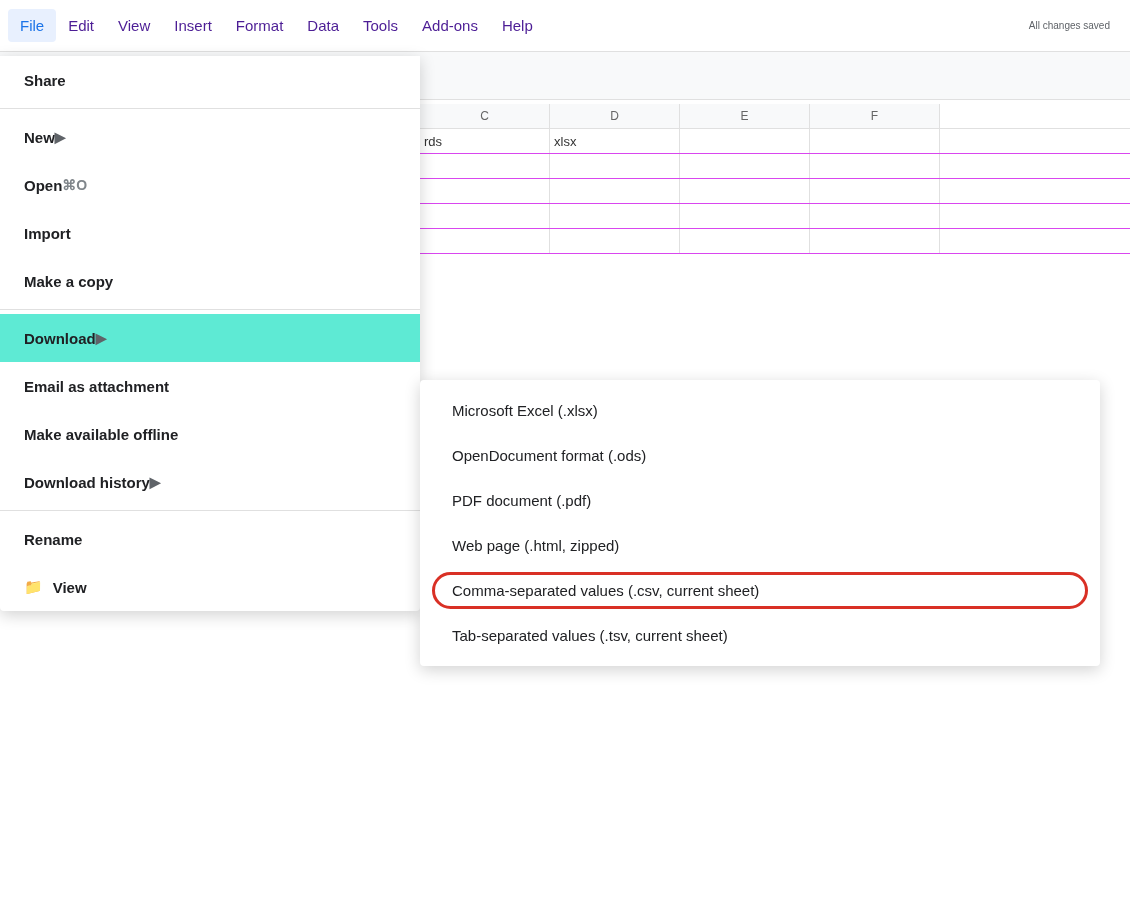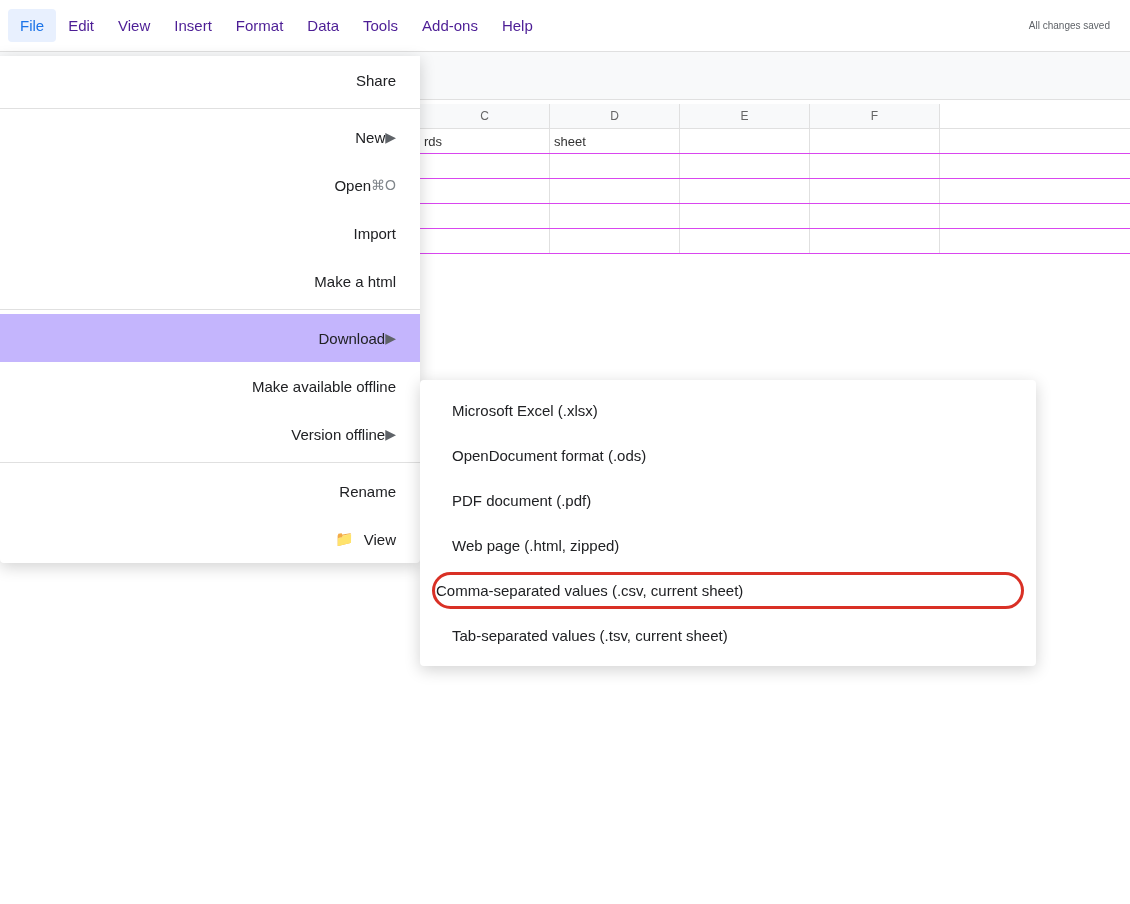--- a/index.html
+++ b/index.html
@@ -123,63 +123,63 @@
       left: 0;
       width: 420px;
       background: #fff;
       box-shadow: 0 4px 16px rgba(0,0,0,0.18);
       z-index: 100;
       border-radius: 0 0 4px 4px;
     }
     .menu-item {
       display: flex;
       align-items: center;
-      justify-content: flex-end;
+      justify-content: flex-start;
       padding: 10px 24px;
       font-size: 15px;
       color: #202124;
       cursor: pointer;
       min-height: 48px;
-    }
-    .menu-item.active-item { background: #c4b5fd; }
+      font-weight: bold;
+    }
+    .menu-item.active-item { background: #5eead4; }
     .menu-item .shortcut {
       color: #80868b;
       font-size: 14px;
     }
     .menu-item .arrow {
       color: #5f6368;
       font-size: 14px;
     }
     .menu-divider {
       height: 1px;
       background: #e0e0e0;
       margin: 4px 0;
     }
 
     
     .download-submenu {
       position: absolute;
       top: 380px;
       left: 420px;
-      width: 616px;
+      width: 680px;
       background: #fff;
       box-shadow: 0 4px 16px rgba(0,0,0,0.18);
       border-radius: 4px;
       z-index: 200;
       padding: 8px 0;
     }
     .submenu-item {
       padding: 14px 32px;
       font-size: 15px;
       color: #202124;
       cursor: pointer;
     }
     .submenu-item.highlighted {
       position: relative;
-      padding-left: 16px;
     }
     .csv-circle {
       position: absolute;
       left: 12px;
       right: 12px;
       top: 4px;
       bottom: 4px;
       border: 3px solid #d93025;
       border-radius: 50px;
       pointer-events: none;
@@ -232,21 +232,21 @@
 
 <div class="spreadsheet-area">
   <div class="col-headers">
     <div class="col-header">C</div>
     <div class="col-header">D</div>
     <div class="col-header">E</div>
     <div class="col-header">F</div>
   </div>
   <div class="grid-row">
     <div class="grid-cell">rds</div>
-    <div class="grid-cell">sheet</div>
+    <div class="grid-cell">xlsx</div>
     <div class="grid-cell"></div>
     <div class="grid-cell"></div>
   </div>
   <div class="grid-row">
     <div class="grid-cell"></div>
     <div class="grid-cell"></div>
     <div class="grid-cell"></div>
     <div class="grid-cell"></div>
   </div>
   <div class="grid-row">
@@ -284,36 +284,39 @@
   <div class="menu-item">
     <span>Open</span>
     <span class="shortcut">⌘O</span>
   </div>
 
   <div class="menu-item">
     <span>Import</span>
   </div>
 
   <div class="menu-item">
-    <span>Make a html</span>
+    <span>Make a copy</span>
   </div>
   <div class="menu-divider"></div>
 
   <div class="menu-item active-item">
     <span>Download</span>
     <span class="arrow">▶</span>
   </div>
 
+  <div class="menu-item">
+    <span>Email as attachment</span>
+  </div>
 
   <div class="menu-item">
     <span>Make available offline</span>
   </div>
 
   <div class="menu-item">
-    <span>Version offline</span>
+    <span>Download history</span>
     <span class="arrow">▶</span>
   </div>
   <div class="menu-divider"></div>
 
   <div class="menu-item">
     <span>Rename</span>
   </div>
 
   <div class="menu-item">
     <span style="margin-right:10px;">📁</span>

